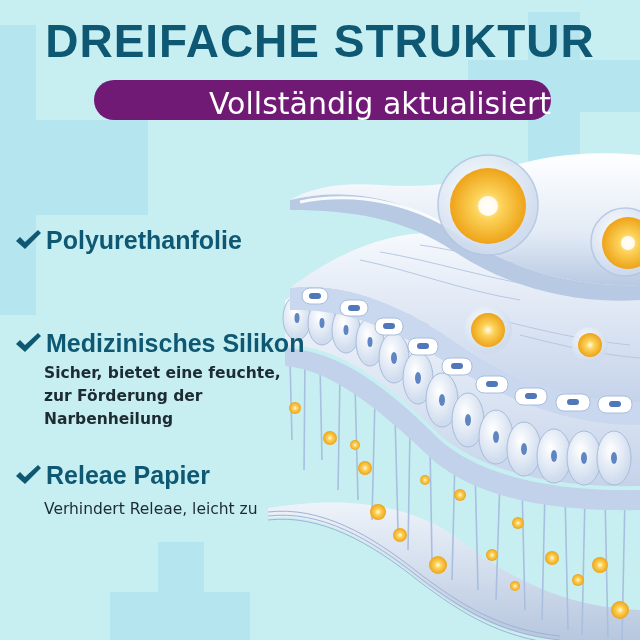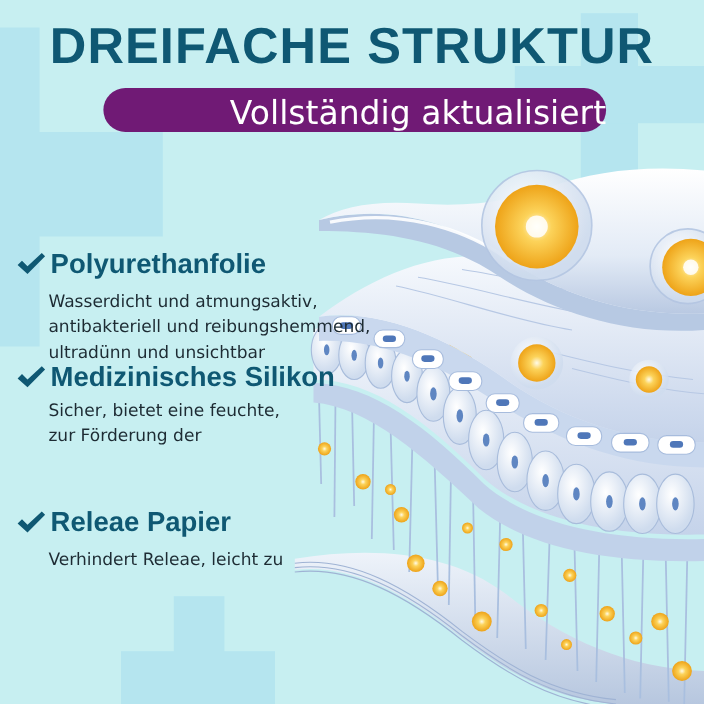--- a/index.html
+++ b/index.html
@@ -194,37 +194,33 @@
   </g>
 </svg>
 
 <div class="feature" style="top:184px;margin-top:41px;">
   <div class="head">
     <svg class="check" viewBox="0 0 28 24">
         <path d="M2,13 L6,9 L11,14 L24,2 L27,5 L11,21 Z" fill="#0f5873"></path>
       </svg>
     <span class="htitle">Polyurethanfolie</span>
   </div>
-  <div class="desc">
-    <div>Wasserdicht und atmungsaktiv,</div>
-    <div>antibakteriell und reibungshemmend,</div>
-    <div>ultradünn und unsichtbar</div>
-  </div>
 </div>
 
 <div class="feature" style="top:328px;">
   <div class="head">
     <svg class="check" viewBox="0 0 28 24">
         <path d="M2,13 L6,9 L11,14 L24,2 L27,5 L11,21 Z" fill="#0f5873"></path>
       </svg>
     <span class="htitle">Medizinisches Silikon</span>
   </div>
-  <div class="desc" style="margin-top:4px;">
+  <div class="desc" style="margin-top:4px;font-weight:bold;">
     <div>Sicher, bietet eine feuchte,</div>
     <div>zur Förderung der</div>
+    <div>Narbenheilung</div>
   </div>
 </div>
 
 <div class="feature" style="top:460px;">
   <div class="head">
     <svg class="check" viewBox="0 0 28 24">
         <path d="M2,13 L6,9 L11,14 L24,2 L27,5 L11,21 Z" fill="#0f5873"></path>
       </svg>
     <span class="htitle">Releae Papier</span>
   </div>

